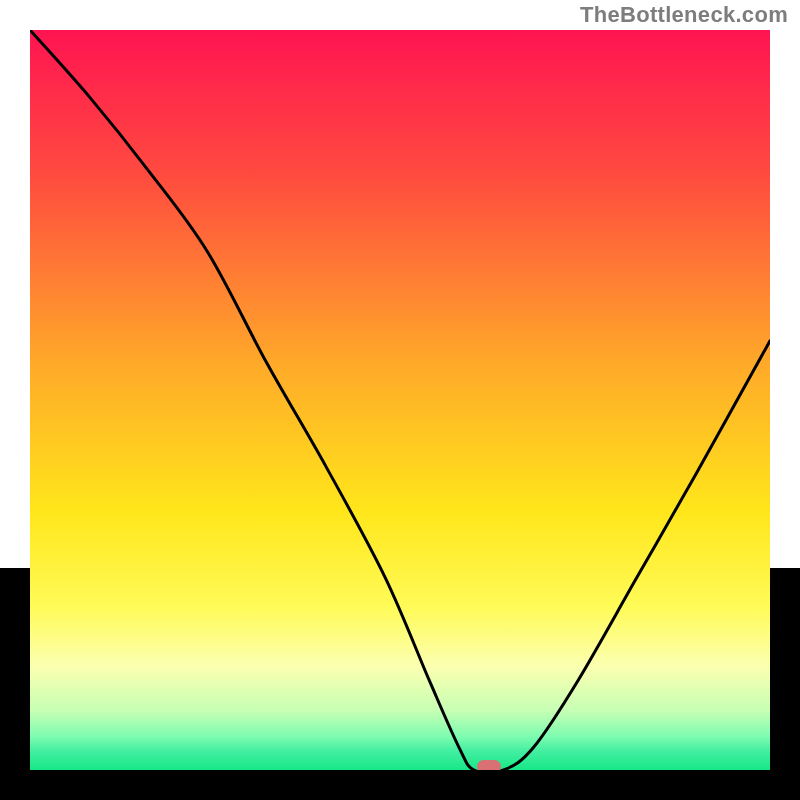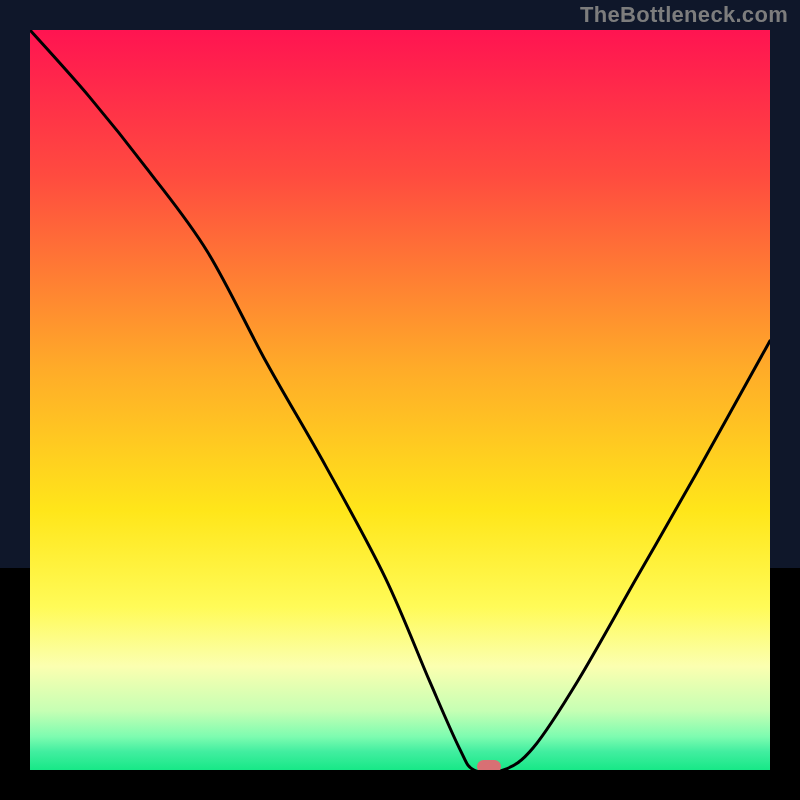--- a/index.html
+++ b/index.html
@@ -8,21 +8,21 @@
     width: 800px;
     height: 800px;
     background: #000;
     overflow: hidden;
     font-family: Arial, Helvetica, sans-serif;
   }
   .frame {
     position: relative;
     width: 800px;
     height: 568px;
-    background: #0f172a;
+    background: #ffffff;
   }
   .watermark {
     position: absolute;
     top: 2px;
     right: 12px;
     color: #7d7d7d;
     font-size: 22px;
     font-weight: 600;
     letter-spacing: 0.3px;
     z-index: 20;

